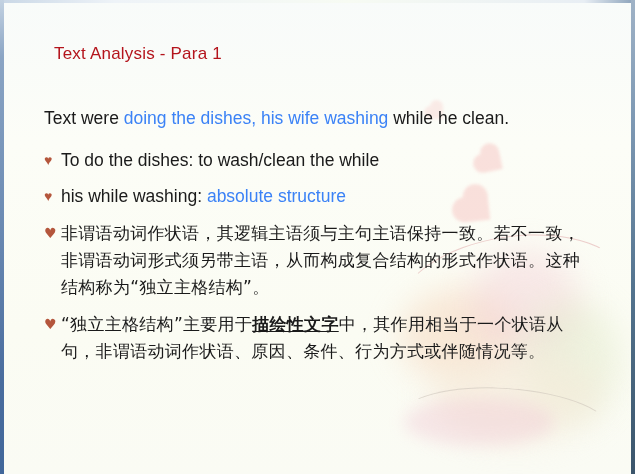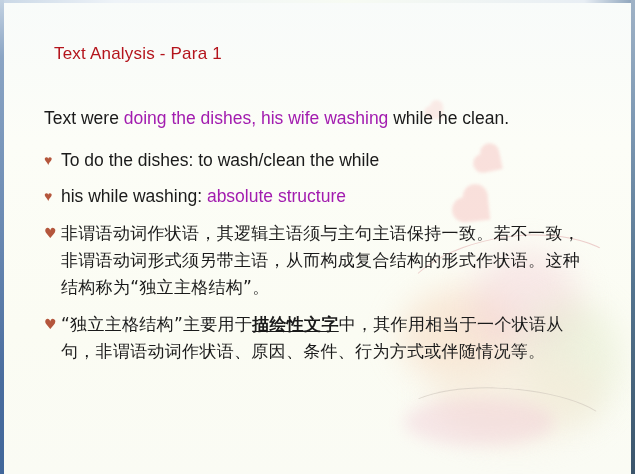--- a/index.html
+++ b/index.html
@@ -161,21 +161,21 @@
 
   .bullet {
     position: absolute;
     left: 0;
     top: 3px;
     color: #b4563c;
     font-size: 14px;
     line-height: 18px;
   }
 
-  .hl-red { color: #a21caf; }
+  .hl-red { color: #3b82f6; }
 
   .cn {
     font-family: "DejaVu Sans", "Liberation Sans", sans-serif;
     font-size: 17px;
     line-height: 27px;
     letter-spacing: .3px;
   }
   .cn .bullet { top: 4px; }
   .cn-bold { font-weight: bold; text-decoration: underline; }
 

